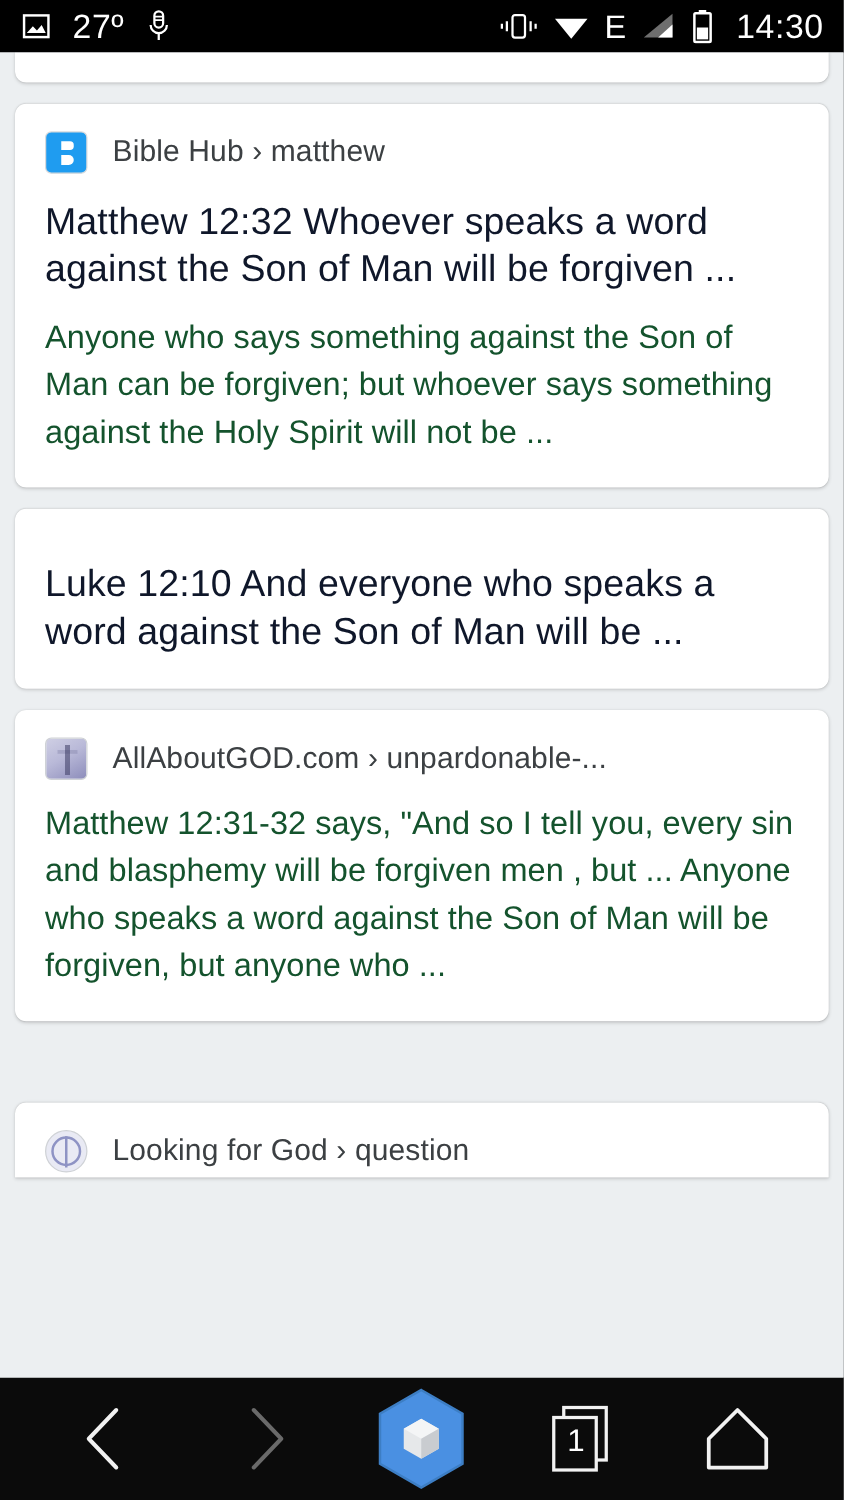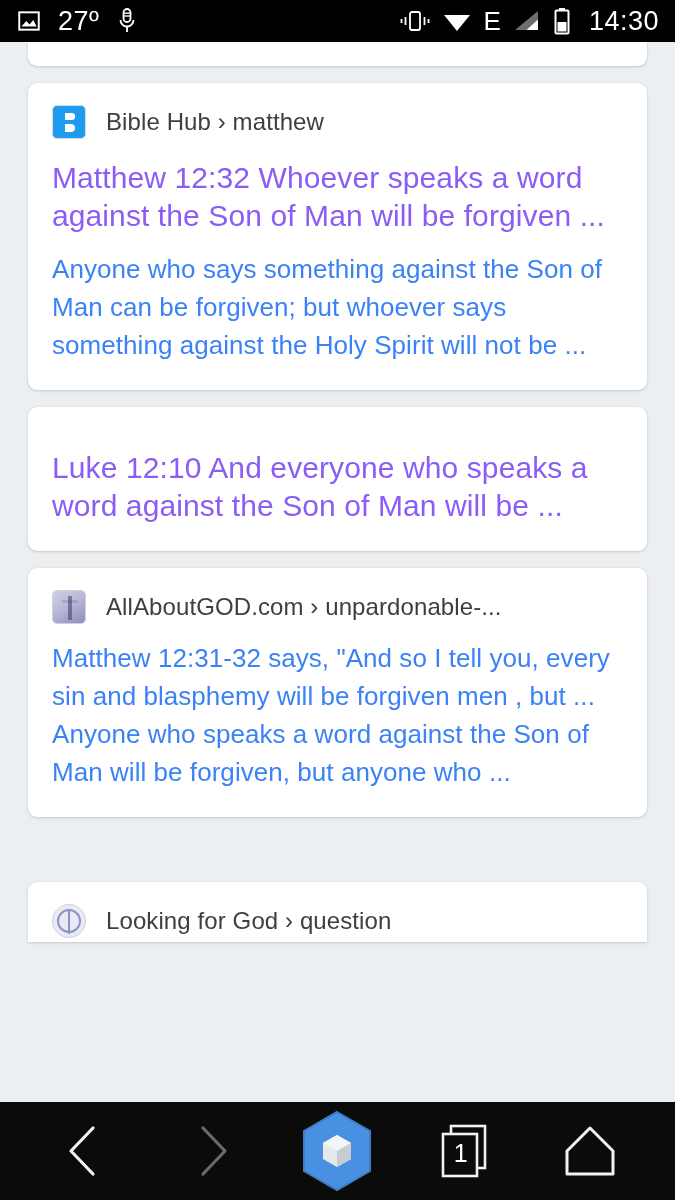--- a/index.html
+++ b/index.html
@@ -31,21 +31,21 @@
   .ico { display:inline-flex; align-items:center; justify-content:center; }
 
   
   .content {
     flex:1 1 auto;
     position:relative;
     background:#eceff1;
     overflow:hidden;
   }
   .cards {
-    padding:0 28px;
+    padding:0 12px;
     display:flex; flex-direction:column;
     gap:17px;
   }
   .card {
     background:#fff;
     border-radius:9px;
     box-shadow:0 1px 3px rgba(0,0,0,.16), 0 0 1px rgba(0,0,0,.10);
     padding:22px 24px 26px 24px;
   }
   
@@ -113,27 +113,27 @@
 
   .srcname {
     font-size:24px; color:#3c4043;
     line-height:1.2; letter-spacing:.1px;
     white-space:nowrap;
   }
 
   .title {
     margin-top:20px;
     font-size:30px; line-height:1.27;
-    color:#8b5cf6;
+    color:#0f172a;
     letter-spacing:.1px;
   }
   .snippet {
     margin-top:16px;
     font-size:26px; line-height:1.45;
-    color:#3b82f6;
+    color:#14532d;
     letter-spacing:.05px;
   }
 
   
   .navbar {
     flex:0 0 98px; height:98px;
     background:#0b0b0b;
     display:flex; align-items:center;
     justify-content:space-around;
     padding:0 22px;

